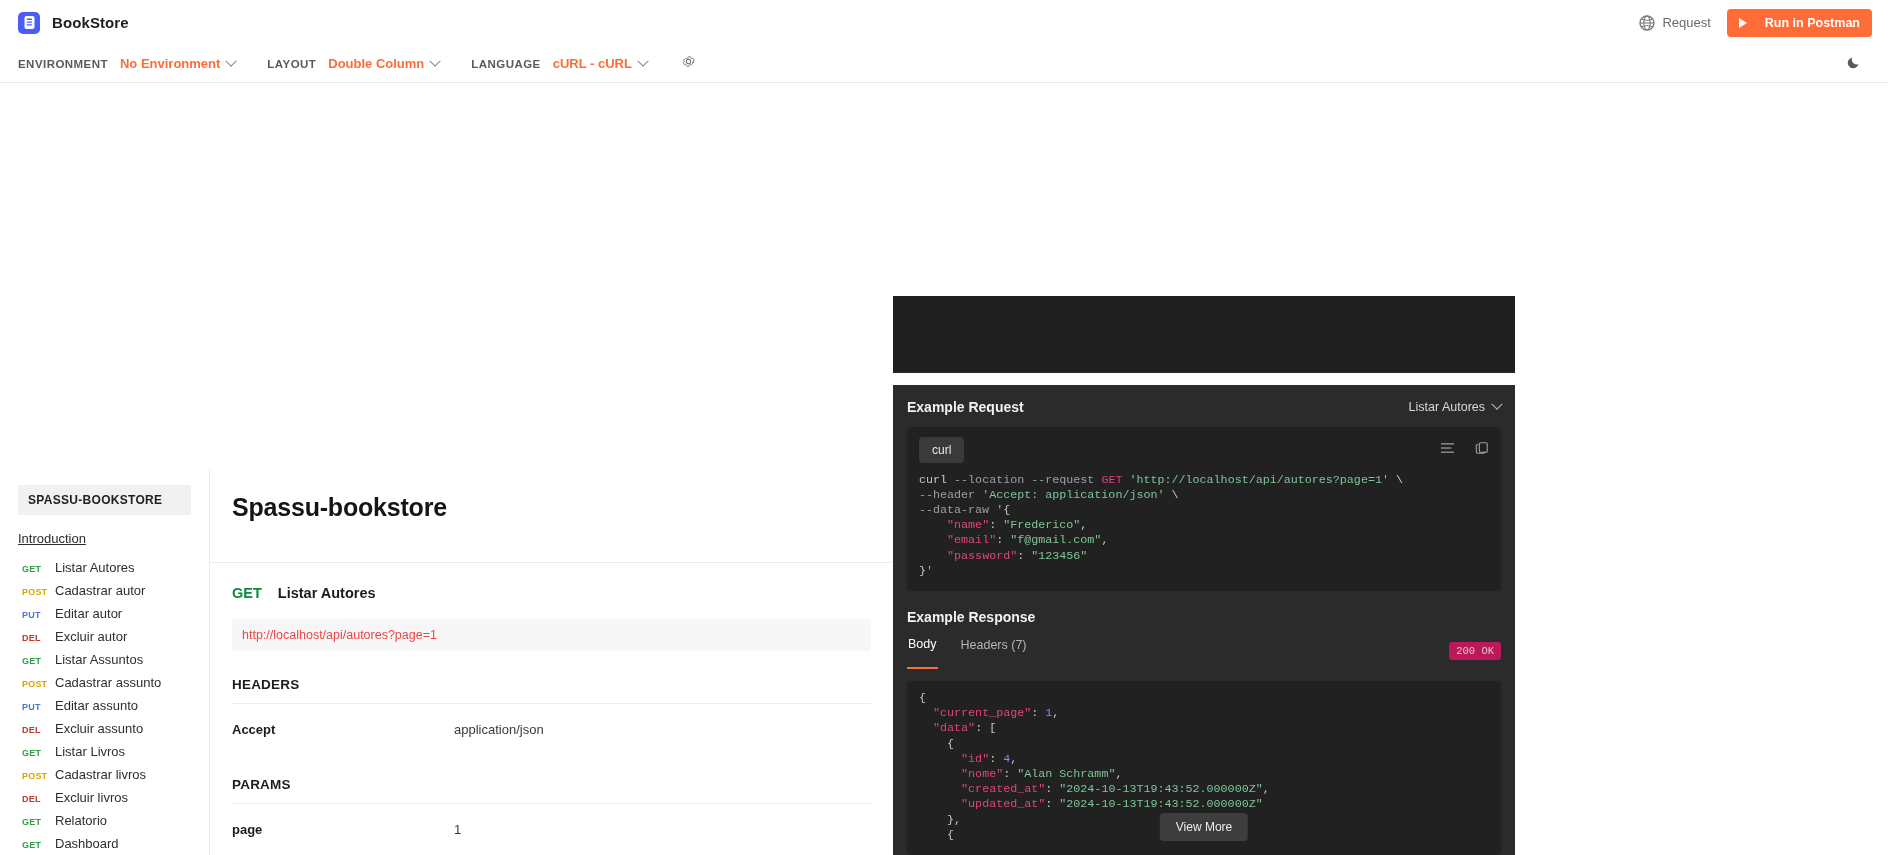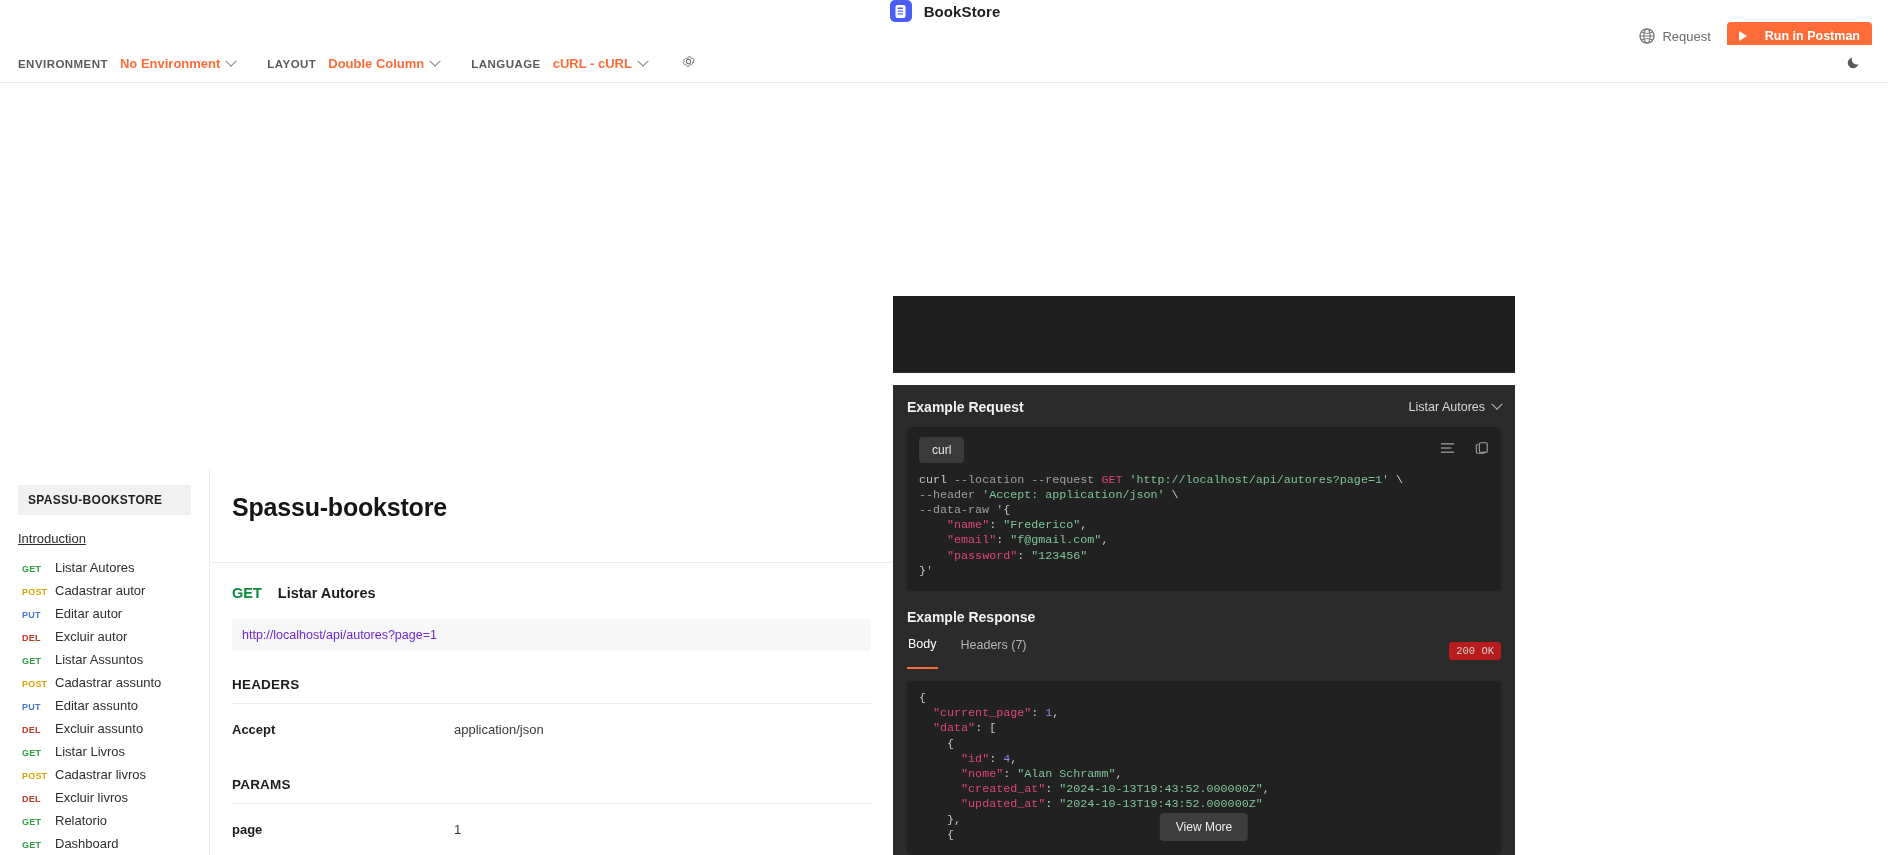--- a/index.html
+++ b/index.html
@@ -13,21 +13,20 @@
   }
 
   
   .topbar {
     height: 45px;
     display: flex;
     align-items: center;
     padding: 0 16px 0 18px;
     background: #ffffff;
     position: relative;
-    flex-direction: column;
   }
   .brand { display: flex; align-items: center; gap: 12px; }
   .brand-logo {
     width: 22px; height: 22px;
     background: #4a5df5;
     border-radius: 5px;
     display: flex; align-items: center; justify-content: center;
   }
   .brand-logo svg { display:block; }
   .brand-name {
@@ -198,21 +197,21 @@
   .req-name {
     font-size: 14.5px;
     font-weight: 700;
     color: #1c1c1c;
   }
   .url-box {
     background: #f7f7f7;
     border-radius: 3px;
     padding: 9px 10px;
     font-size: 12.5px;
-    color: #6d28d9;
+    color: #ef4444;
     margin-bottom: 26px;
   }
   .sec-title {
     font-size: 13.5px;
     font-weight: 700;
     color: #1c1c1c;
     letter-spacing: .2px;
     padding-bottom: 11px;
     border-bottom: 1px solid #ededed;
   }
@@ -318,21 +317,21 @@
     color: #b5b5b5;
     padding: 4px 1px 16px 1px;
     cursor: pointer;
   }
   .rtab.active {
     color: #ffffff;
     border-bottom: 2px solid #ff6c37;
   }
   .status-pill {
     margin-left: auto;
-    background: #b91c1c;
+    background: #be185d;
     color: #cfcfcf;
     font-size: 10.5px;
     border-radius: 3px;
     padding: 3px 7px;
     font-family: "Liberation Mono", monospace;
   }
   .view-more {
     position: absolute;
     left: 50%;
     transform: translateX(-50%);

